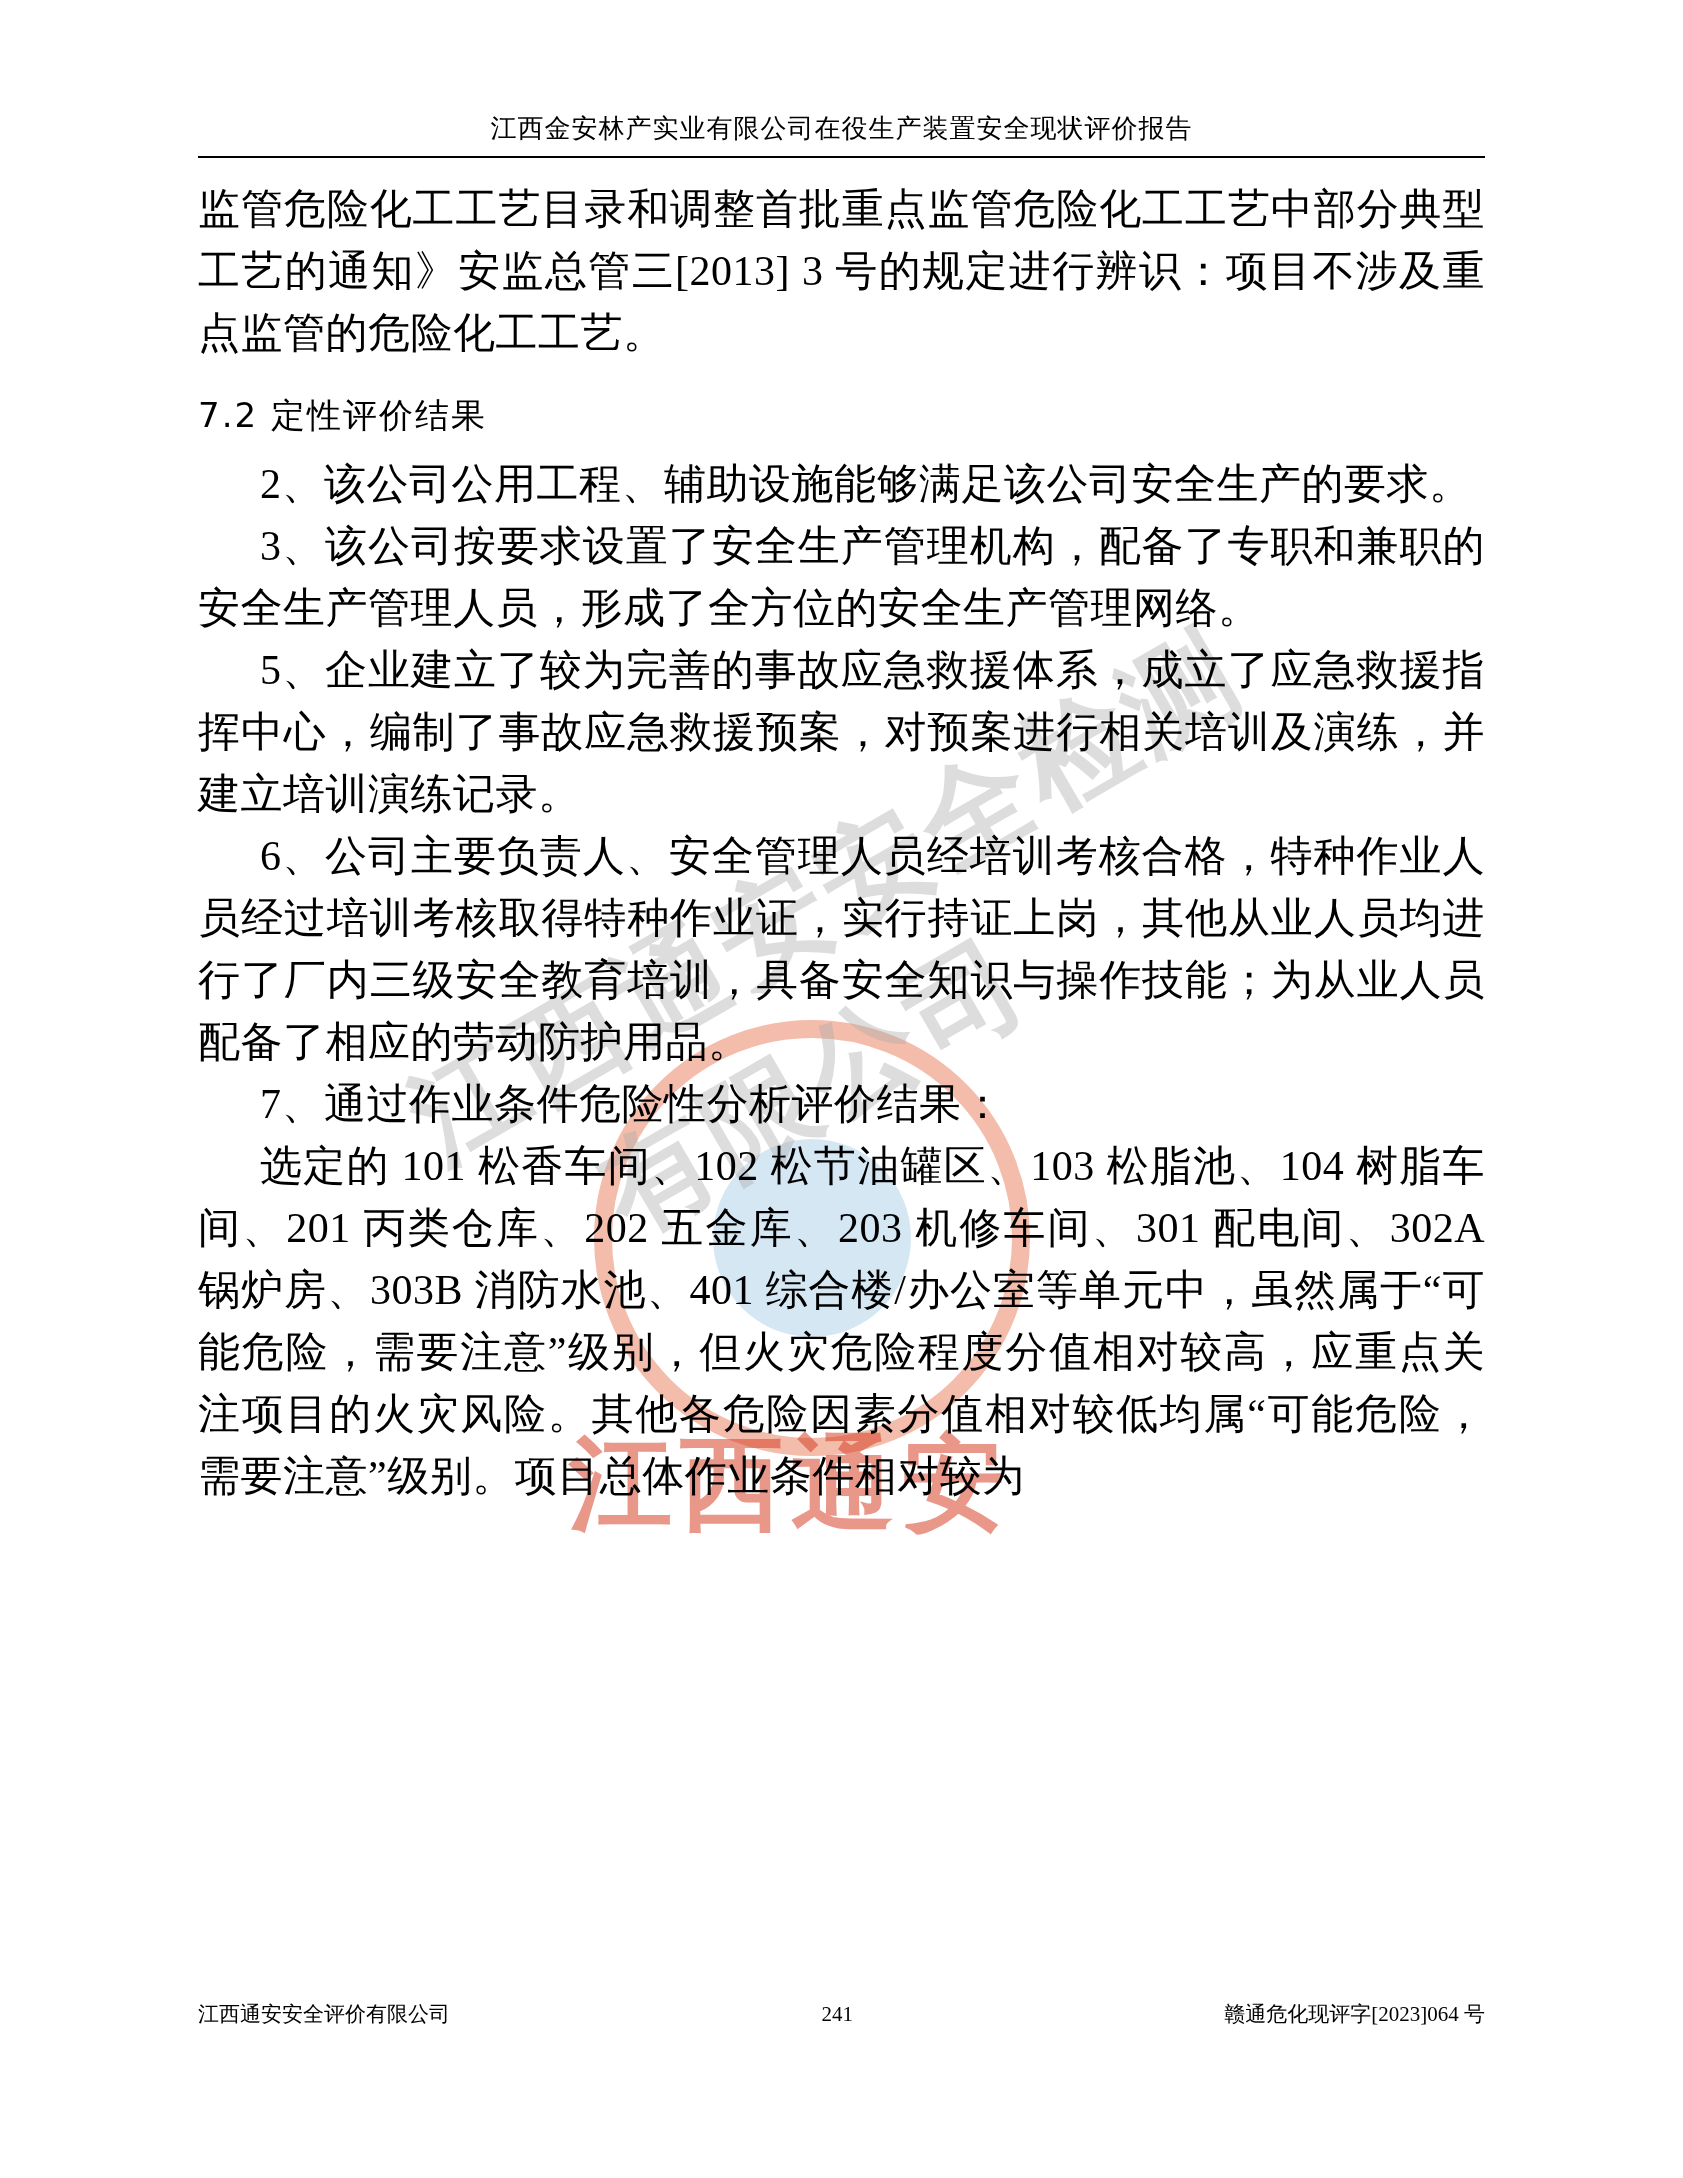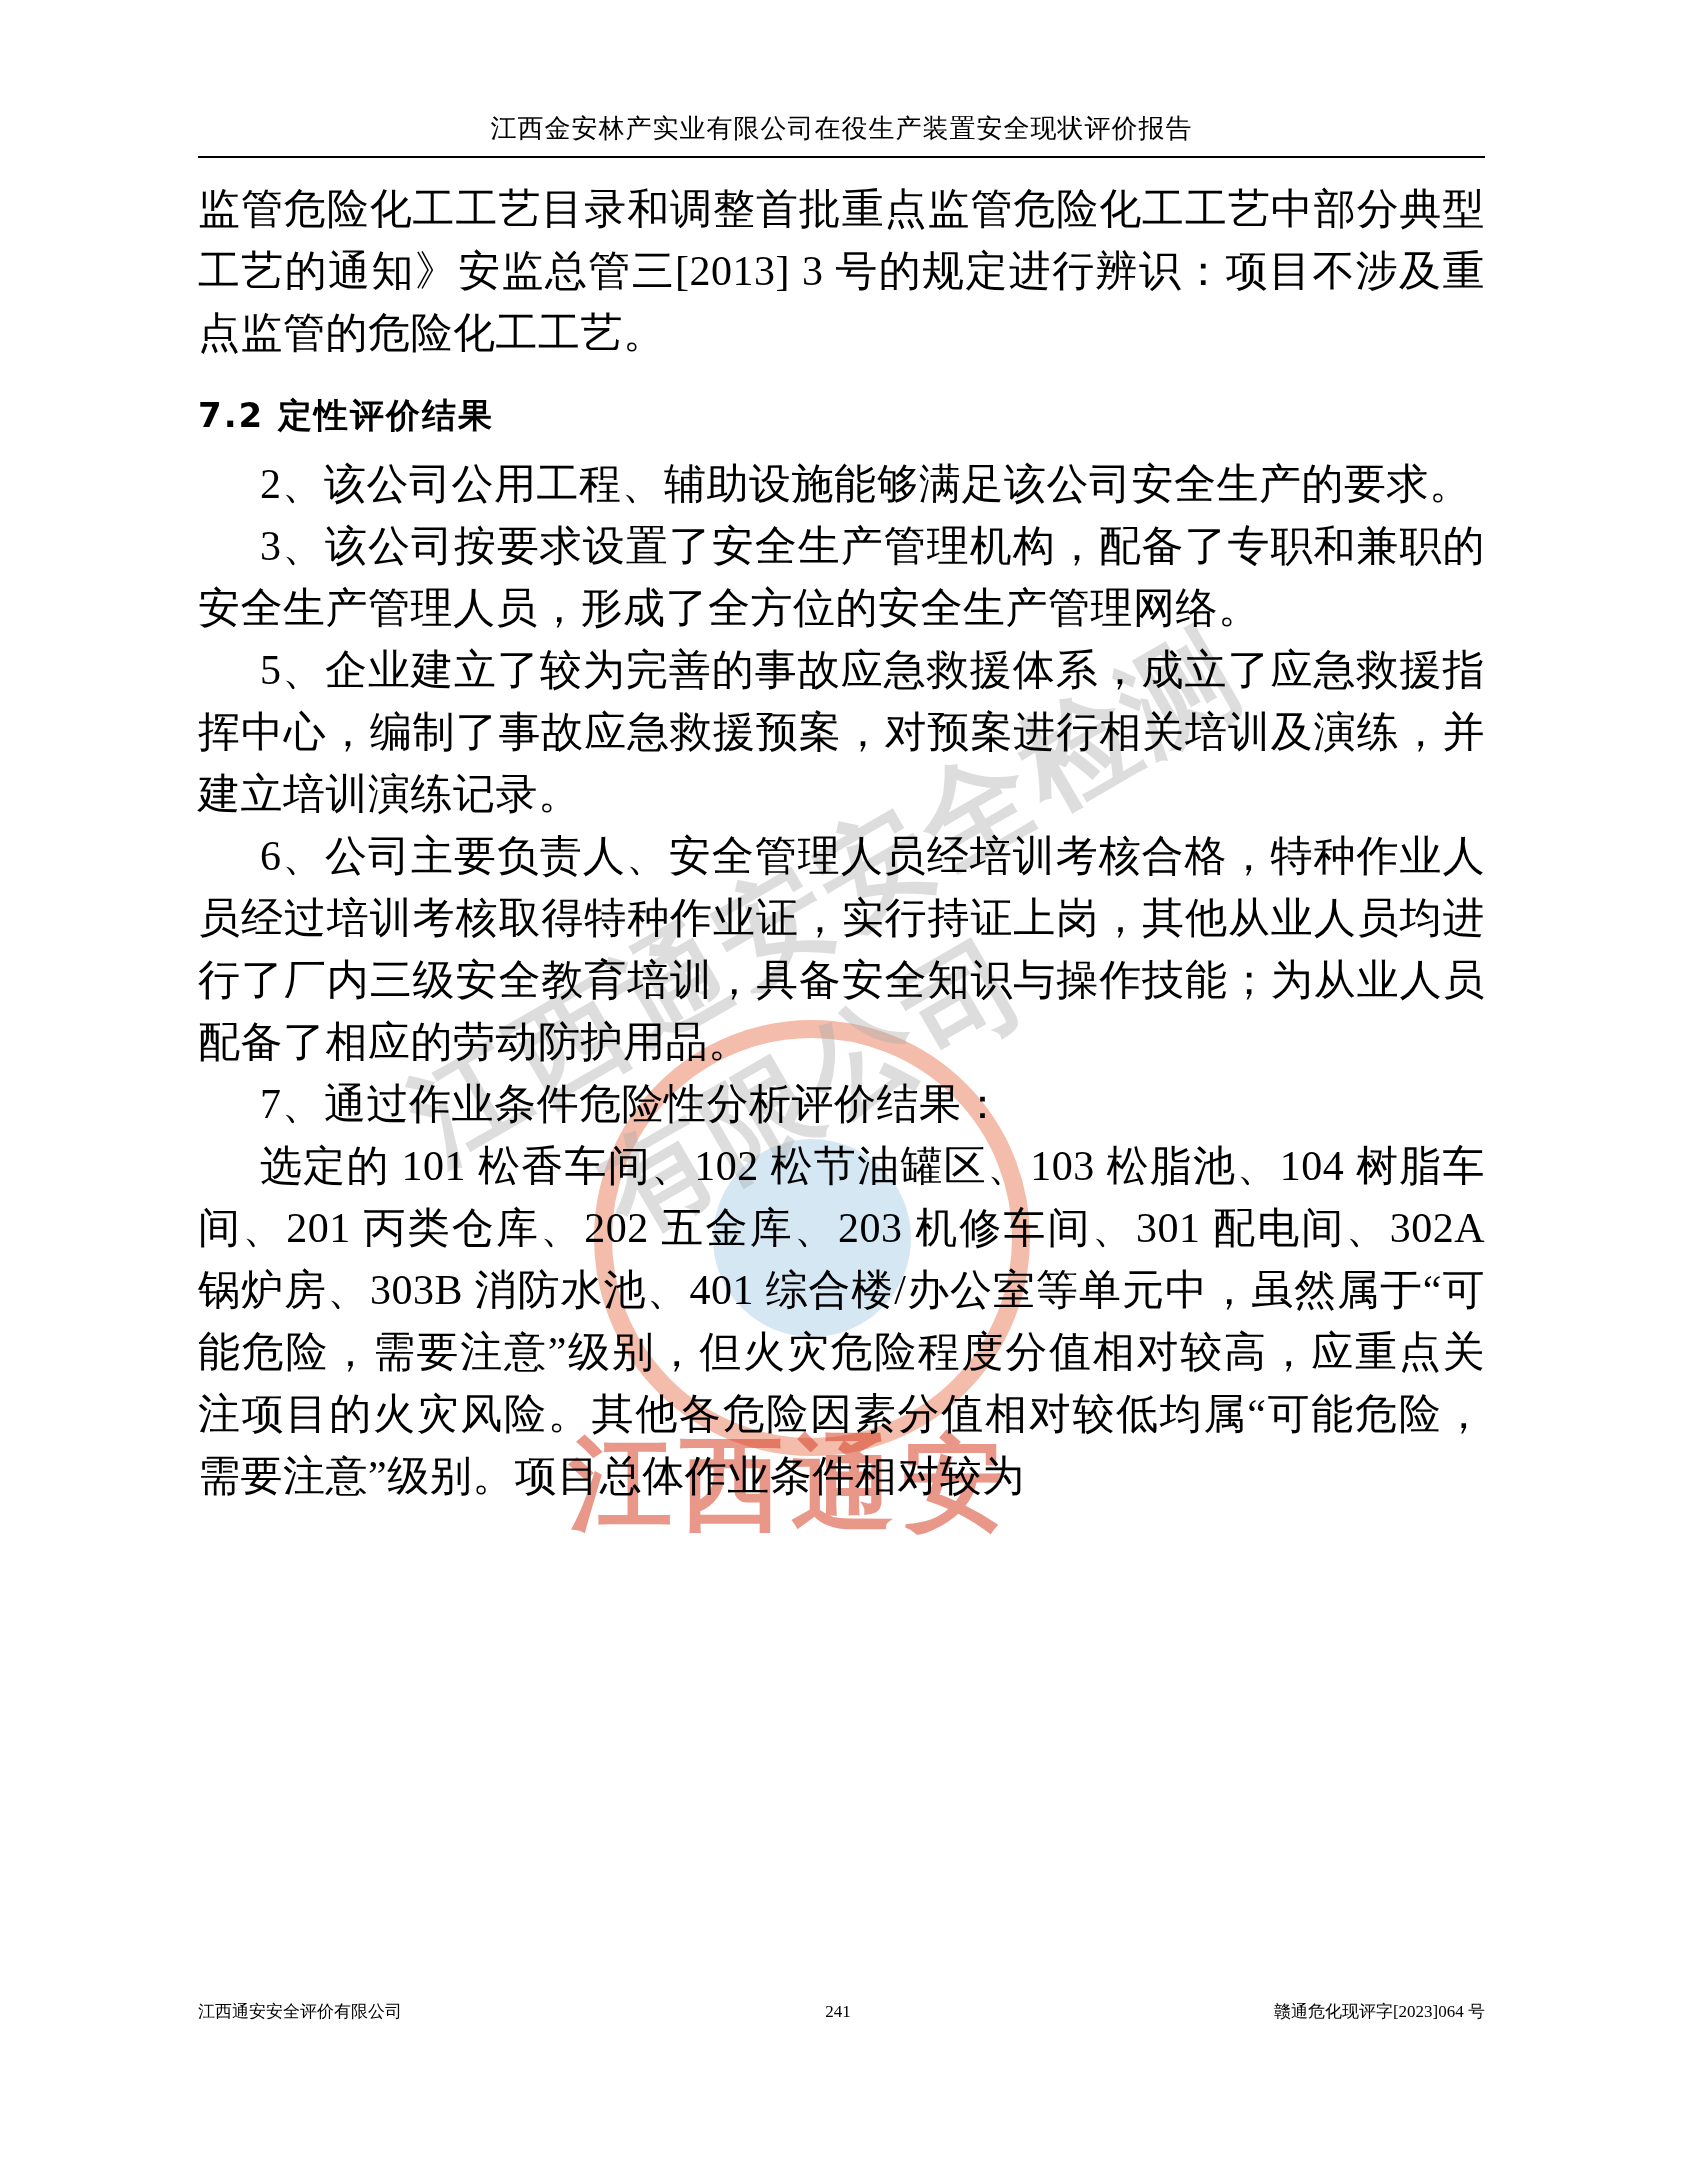--- a/index.html
+++ b/index.html
@@ -111,35 +111,35 @@
     line-height: 62px;
     text-align: justify;
     text-justify: inter-ideograph;
     letter-spacing: 0.5px;
   }
   p.indent { text-indent: 62px; }
   h2.section {
     margin: 20px 0 6px 0;
     font-size: 34px;
     line-height: 63px;
-    font-weight: bold;
+    font-weight: normal;
     letter-spacing: 2px;
     font-family: "DejaVu Sans", "Liberation Sans", sans-serif;
   }
 
   
   .footer {
     position: absolute;
     left: 198px;
     top: 2000px;
     width: 1287px;
     display: flex;
     justify-content: space-between;
     align-items: center;
-    font-size: 17px;
+    font-size: 21px;
     z-index: 2;
   }
   .footer-center { text-align: left; }
 </style>
 </head>
 <body>
 
 <div class="page">
 
   <div class="watermark">

